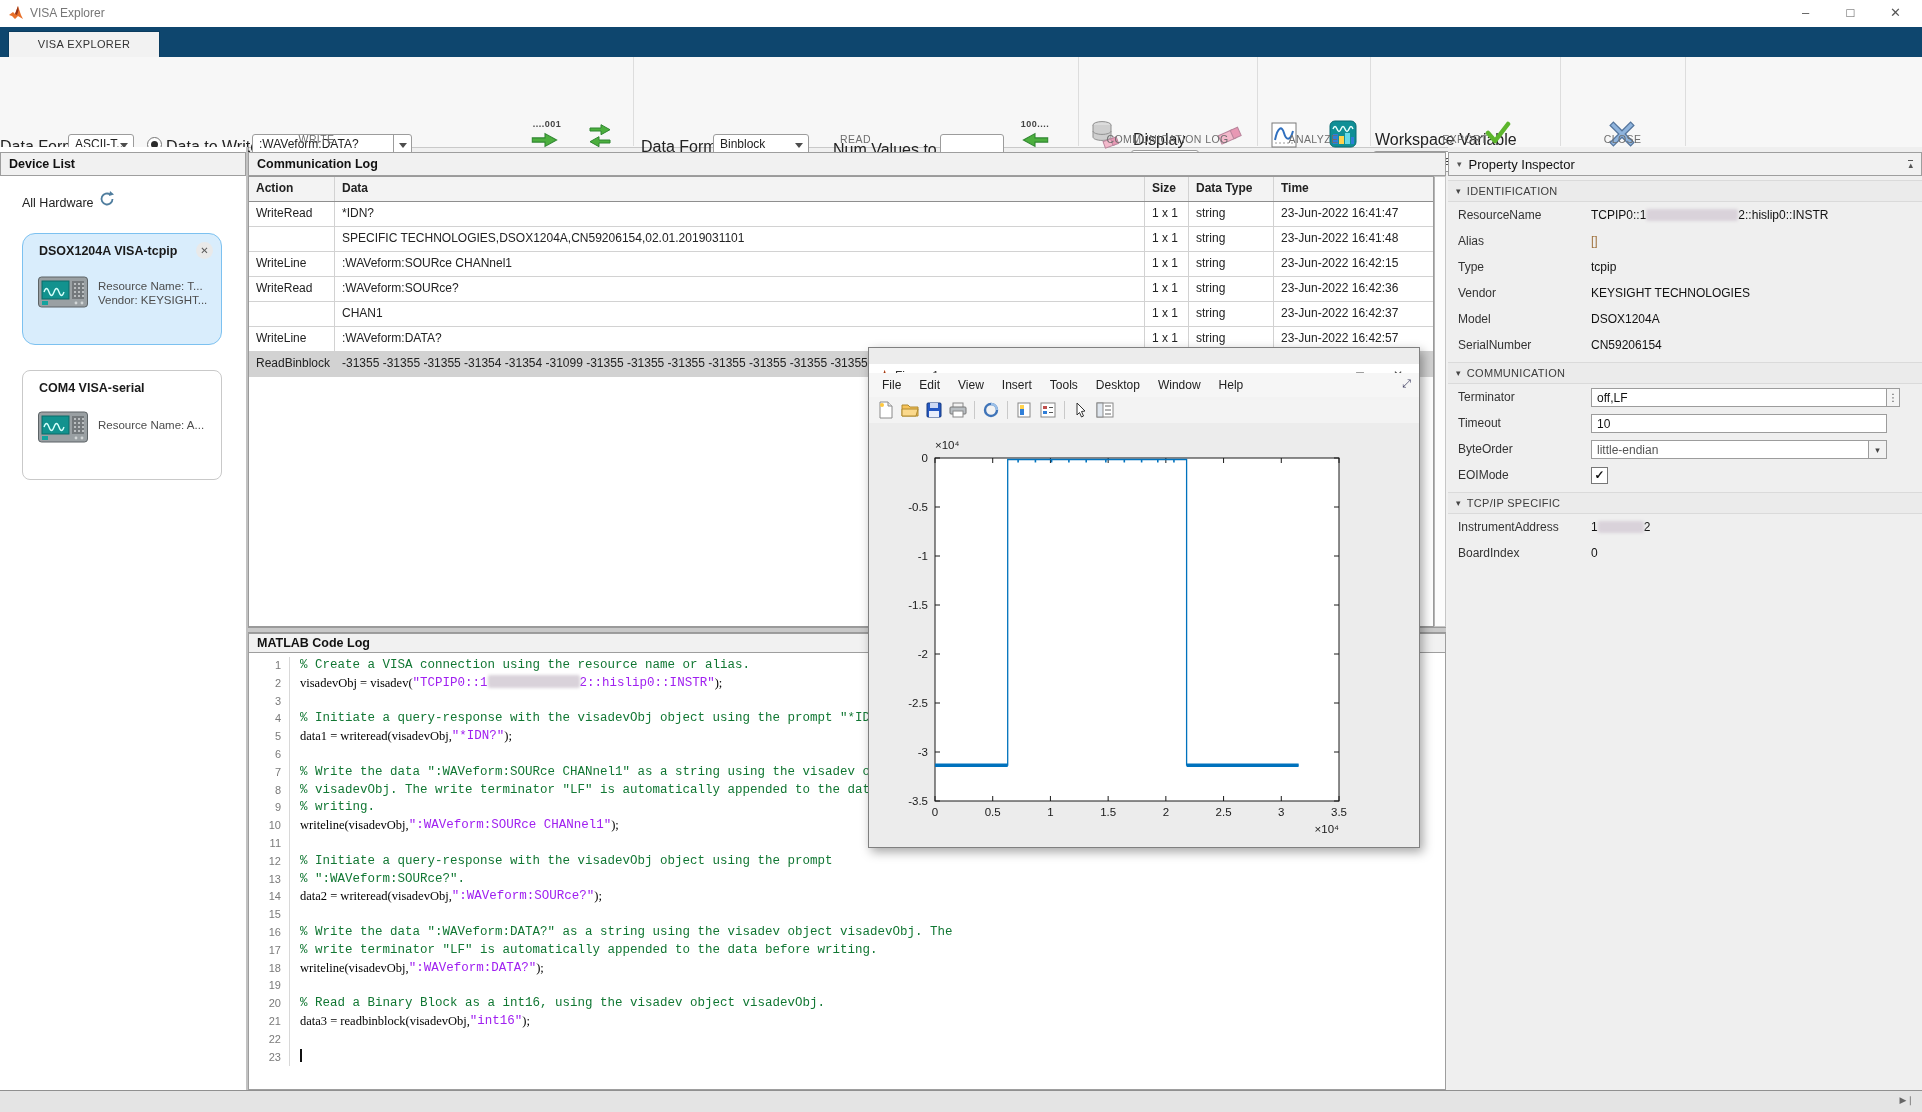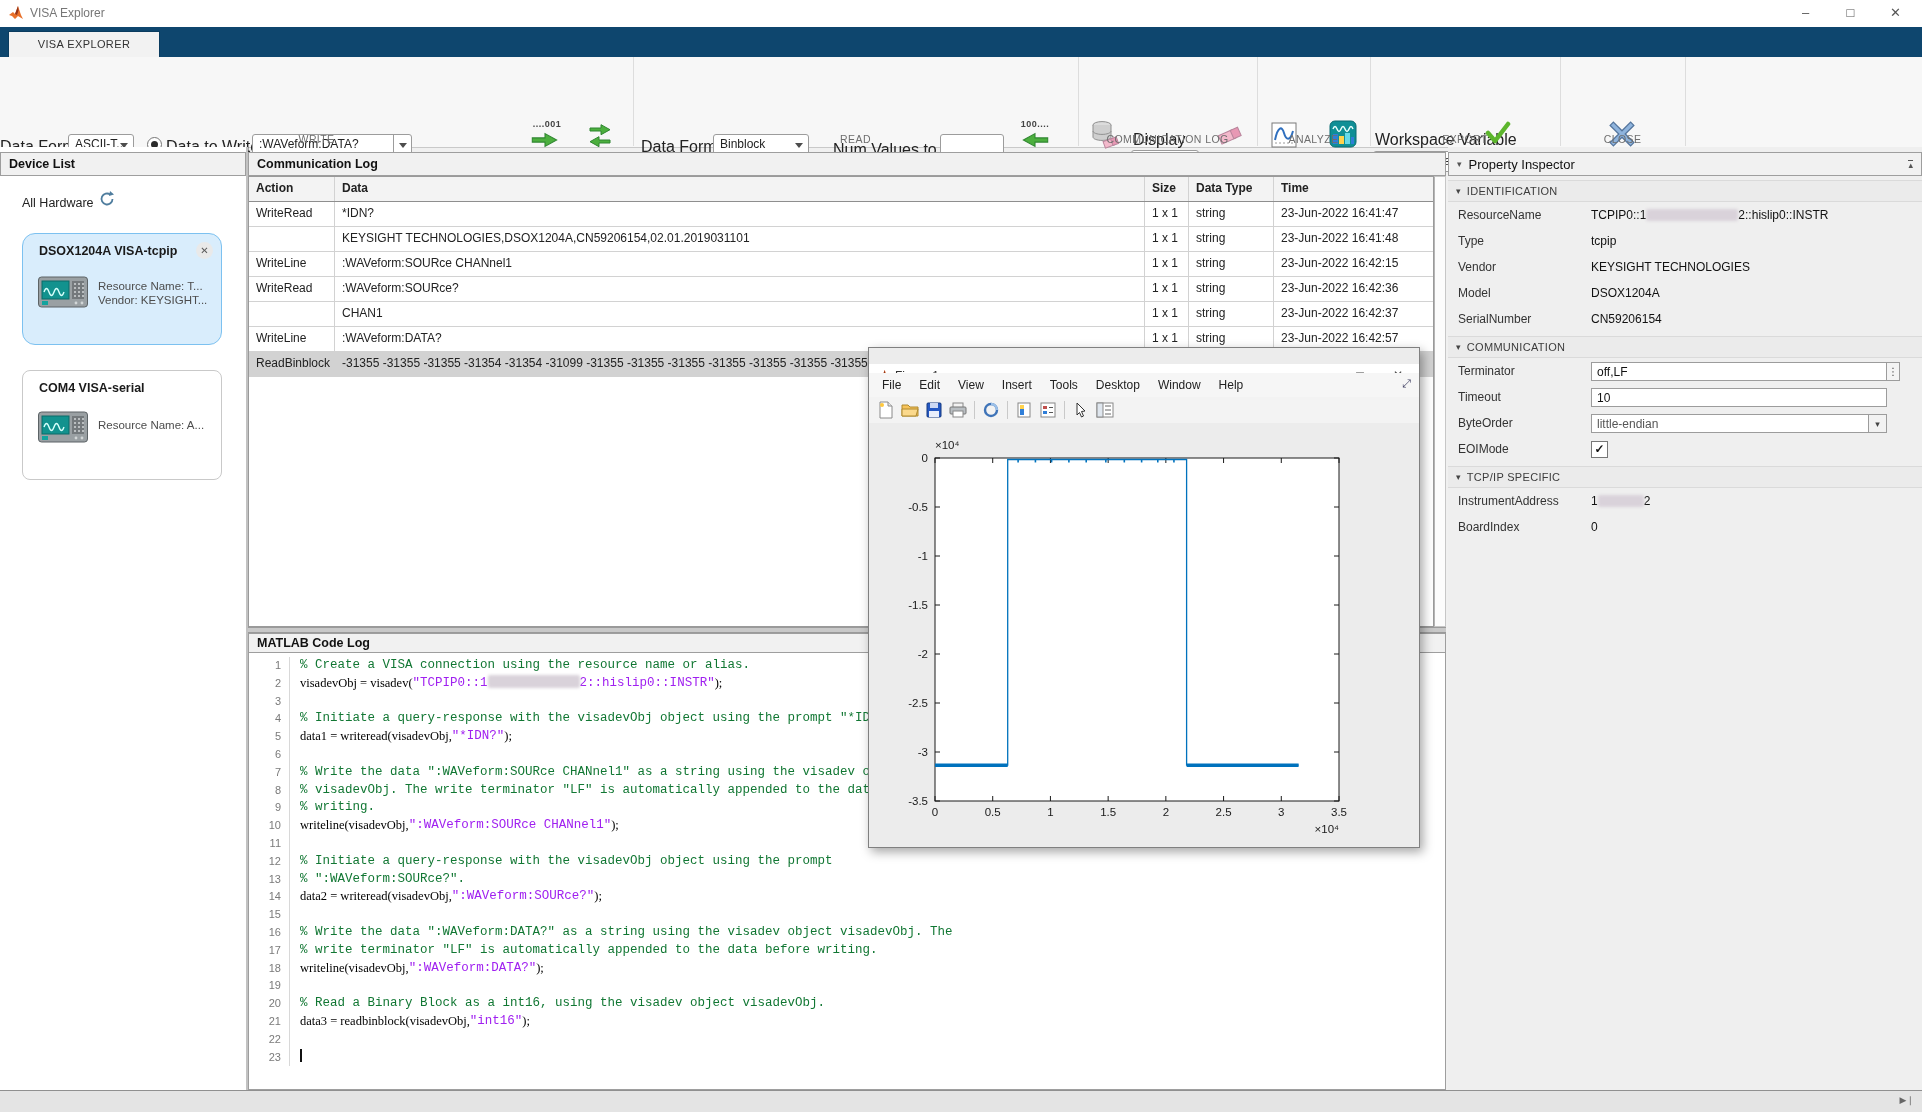--- a/index.html
+++ b/index.html
@@ -340,21 +340,21 @@
     <div>
         <div class="clog-row">
           <div class="cell c-action">WriteRead</div>
           <div class="cell c-data">*IDN?</div>
           <div class="cell c-size">1 x 1</div>
           <div class="cell c-type">string</div>
           <div class="cell c-time">23-Jun-2022 16:41:47</div>
         </div>
         <div class="clog-row">
           <div class="cell c-action"></div>
-          <div class="cell c-data">KEYSIGHT TECHNOLOGIES,DSOX1204A,CN59206154,02.01.2019031101</div>
+          <div class="cell c-data">SPECIFIC TECHNOLOGIES,DSOX1204A,CN59206154,02.01.2019031101</div>
           <div class="cell c-size">1 x 1</div>
           <div class="cell c-type">string</div>
           <div class="cell c-time">23-Jun-2022 16:41:48</div>
         </div>
         <div class="clog-row">
           <div class="cell c-action">WriteLine</div>
           <div class="cell c-data">:WAVeform:SOURce CHANnel1</div>
           <div class="cell c-size">1 x 1</div>
           <div class="cell c-type">string</div>
           <div class="cell c-time">23-Jun-2022 16:42:15</div>
@@ -507,20 +507,24 @@
       <span class="collapse-btn" style="position:absolute;right:8px;top:7px;">▴</span>
     </div>
     <div class="pi-body">
         <div class="pi-sec">
           <span class="tri">▾</span>
           <span>IDENTIFICATION</span>
         </div>
         <div class="pi-row">
           <span class="pi-lab">ResourceName</span>
           <span class="pi-val">TCPIP0::1<span class="redact" style="width: 92px;"></span>2::hislip0::INSTR</span>
+        </div>
+        <div class="pi-row">
+          <span class="pi-lab">Alias</span>
+          <span class="pi-val dim">[]</span>
         </div>
         <div class="pi-row">
           <span class="pi-lab">Type</span>
           <span class="pi-val">tcpip</span>
         </div>
         <div class="pi-row">
           <span class="pi-lab">Vendor</span>
           <span class="pi-val">KEYSIGHT TECHNOLOGIES</span>
         </div>
         <div class="pi-row">

